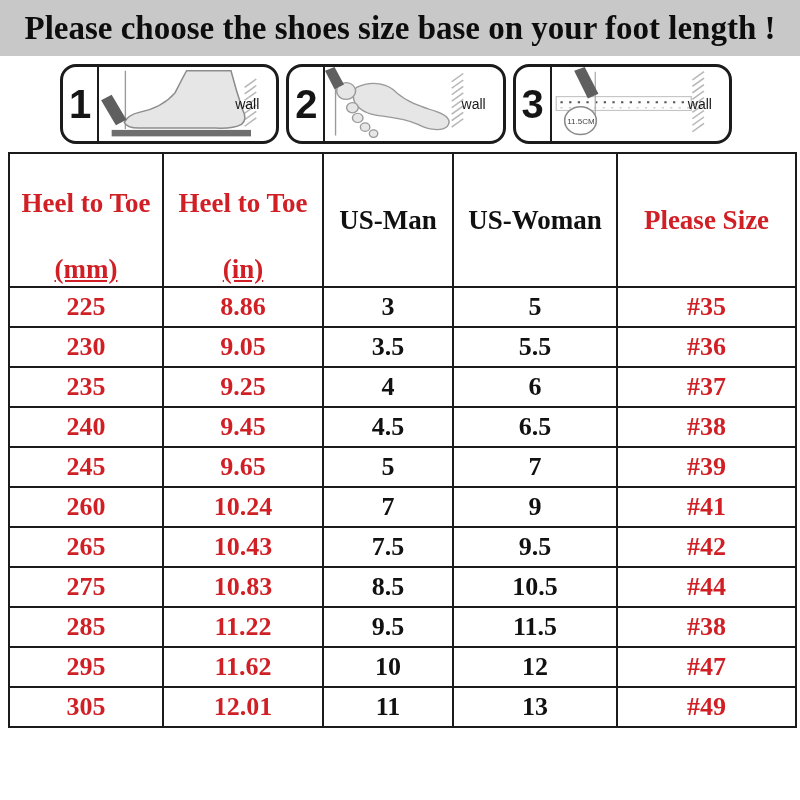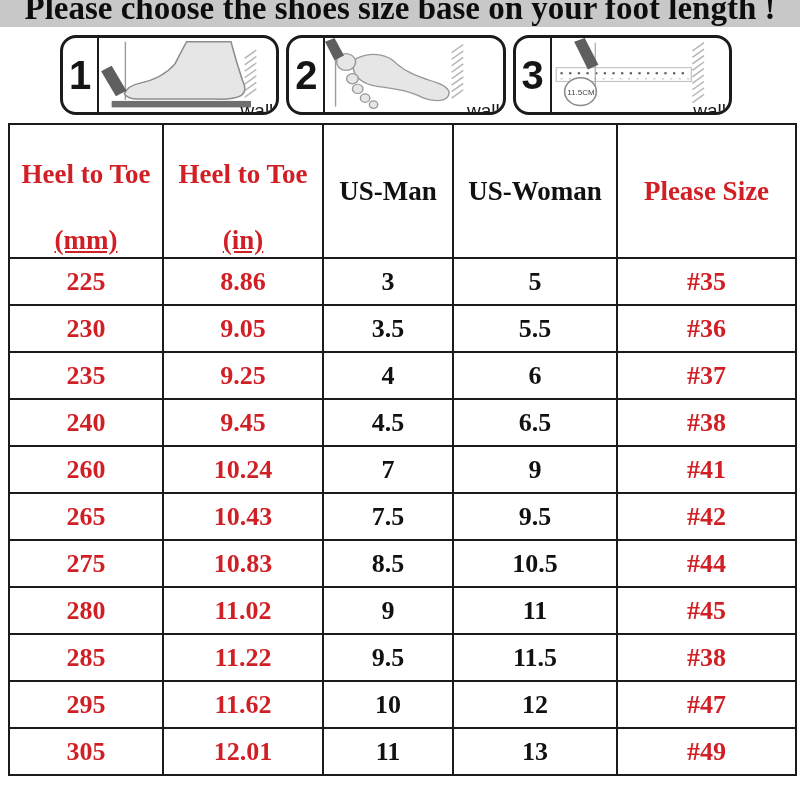--- a/index.html
+++ b/index.html
@@ -3,22 +3,22 @@
 <meta charset="utf-8">
 <style>
   * { box-sizing: border-box; }
   html, body { margin: 0; padding: 0; }
   body {
     width: 800px; height: 800px; background: #ffffff;
     font-family: "Liberation Serif", serif; overflow: hidden;
   }
   
   .title-bar {
-    width: 800px; height: 27px; background: #c8c8c8;
-    display: flex; align-items: flex-end; justify-content: center;
+    width: 800px; height: 56px; background: #c8c8c8;
+    display: flex; align-items: center; justify-content: center;
   }
   .title-bar h1 {
     margin: 0; font-size: 33px; font-weight: bold; color: #0d0d0d;
     white-space: nowrap; letter-spacing: 0px;
   }
   
   .steps {
     margin: 8px 68px 0 60px; height: 80px;
     display: flex; gap: 7px;
   }
@@ -28,40 +28,40 @@
   }
   .panel-num {
     width: 36px; flex: 0 0 36px; border-right: 2.5px solid #1b1b1b;
     display: flex; align-items: center; justify-content: center;
     font-family: "Liberation Sans", sans-serif; font-weight: 900;
     font-size: 40px; color: #151515;
   }
   .panel-graphic { flex: 1; position: relative; }
   .panel-graphic svg { position: absolute; inset: 0; width: 100%; height: 100%; }
   .wall-label {
-    position: absolute; right: 3px; top: 50%; transform: translateY(-50%);
-    font-family: "Liberation Sans", sans-serif; font-size: 19px; color: #181818; margin-top: 36px;
+    position: absolute; right: 17px; top: 50%; transform: translateY(-50%);
+    font-family: "Liberation Sans", sans-serif; font-size: 14px; color: #181818;
   }
   .ruler-label {
     position: absolute; left: 16.5%; top: 73%; transform: translate(-50%,-50%);
     font-family: "Liberation Sans", sans-serif; font-size: 8px; color: #444;
     white-space: nowrap;
   }
   
   table.size-table {
     border-collapse: collapse; table-layout: fixed;
     margin: 8px 0 0 8px; width: 787px;
   }
   .size-table th, .size-table td {
     border: 2.5px solid #1b1b1b; text-align: center; vertical-align: middle;
     padding: 0; font-weight: bold; color: #111; background: #fff;
     overflow: hidden;
   }
   .size-table thead tr { height: 73px; }
-  .size-table tbody tr { height: 47px; }
+  .size-table tbody tr { height: 40px; }
   .size-table th { font-size: 27px; }
   .size-table td { font-size: 26px; }
   .size-table th .hline { display: block; line-height: 34px; margin-top: 32px; }
   .size-table th .hline2 { text-decoration: underline; }
   .size-table th:nth-child(1), .size-table th:nth-child(2), .size-table th:nth-child(5),
   .size-table td:nth-child(1), .size-table td:nth-child(2), .size-table td:nth-child(5) {
     color: #d01f25;
   }
 </style>
 </head>
@@ -176,20 +176,27 @@
         <td>#37</td>
       </tr>
       <tr>
         <td>240</td>
         <td>9.45</td>
         <td>4.5</td>
         <td>6.5</td>
         <td>#38</td>
       </tr>
       <tr>
+        <td>245</td>
+        <td>9.65</td>
+        <td>5</td>
+        <td>7</td>
+        <td>#39</td>
+      </tr>
+      <tr>
         <td>260</td>
         <td>10.24</td>
         <td>7</td>
         <td>9</td>
         <td>#41</td>
       </tr>
       <tr>
         <td>265</td>
         <td>10.43</td>
         <td>7.5</td>
@@ -197,27 +204,20 @@
         <td>#42</td>
       </tr>
       <tr>
         <td>275</td>
         <td>10.83</td>
         <td>8.5</td>
         <td>10.5</td>
         <td>#44</td>
       </tr>
       <tr>
-        <td>280</td>
-        <td>11.02</td>
-        <td>9</td>
-        <td>11</td>
-        <td>#45</td>
-      </tr>
-      <tr>
         <td>285</td>
         <td>11.22</td>
         <td>9.5</td>
         <td>11.5</td>
         <td>#38</td>
       </tr>
       <tr>
         <td>295</td>
         <td>11.62</td>
         <td>10</td>

